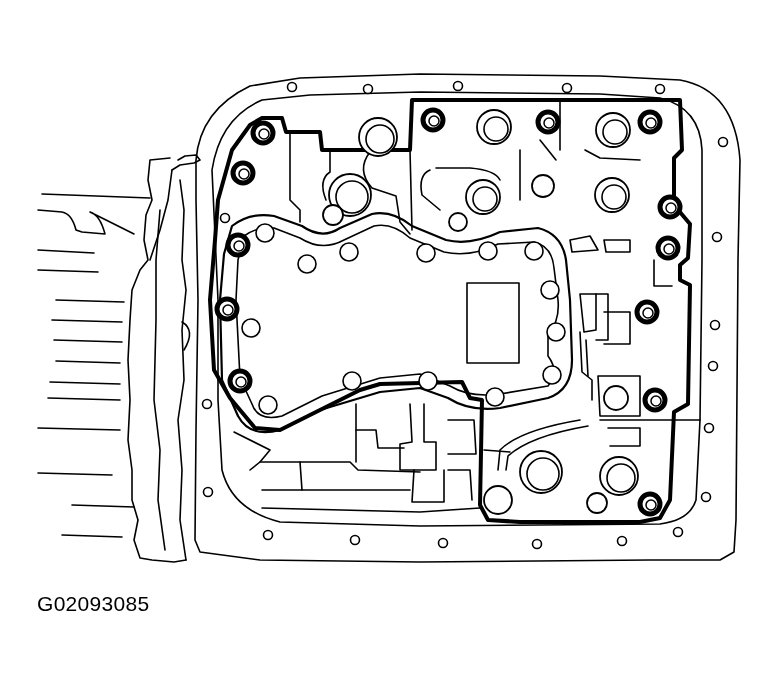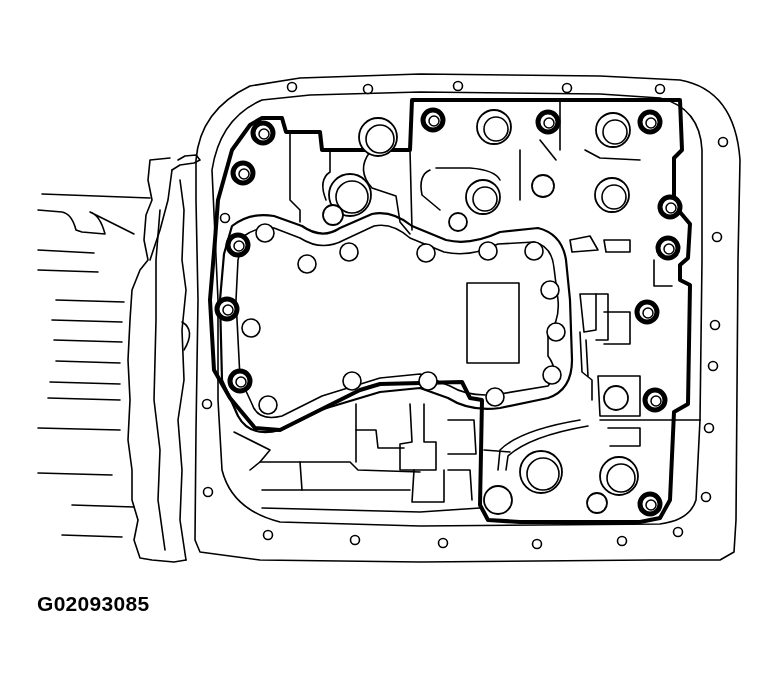--- a/index.html
+++ b/index.html
@@ -5,21 +5,21 @@
     html, body { margin: 0; padding: 0; background: #ffffff; }
     body { width: 772px; height: 687px; position: relative; overflow: hidden; font-family: "Liberation Sans", sans-serif; }
     #diagram { position: absolute; left: 0; top: 0; width: 772px; height: 687px; }
     .thin { fill: none; stroke: #000; stroke-width: 1.6; stroke-linejoin: round; stroke-linecap: round; }
     .med { fill: none; stroke: #000; stroke-width: 2.2; stroke-linejoin: round; stroke-linecap: round; }
     .thick { fill: none; stroke: #000; stroke-width: 4; stroke-linejoin: round; stroke-linecap: round; }
     .hole { fill: #fff; stroke: #000; stroke-width: 1.6; }
     .bolt-outer { fill: #fff; stroke: #000; stroke-width: 5; }
     .bolt-inner { fill: #fff; stroke: #000; stroke-width: 1.5; }
     .boss { fill: #fff; stroke: #000; stroke-width: 1.8; }
-    #figure-label { position: absolute; left: 37px; top: 592px; font-size: 21px; font-weight: bold; color: #000; letter-spacing: 0.3px; }
+    #figure-label { position: absolute; left: 37px; top: 592px; font-size: 21px; font-weight: normal; color: #000; letter-spacing: 0.3px; }
   </style>
 </head>
 <body>
 
 <svg id="diagram" viewBox="0 0 772 687" xmlns="http://www.w3.org/2000/svg">
 
   <g>
     <path class="thin" d="M170 158 L150 160 L148 180 L152 200 L146 215 L144 240 L148 260 L140 270 L132 290 L130 320 L128 360 L130 400 L128 440 L132 470 L132 500 L138 520 L134 540 L140 558 L152 560 L174 562 L186 560"></path>
     <path class="thin" d="M172 170 L180 165 L194 163 L200 160 L196 155 L185 156 L178 160"></path>
     <path class="thin" d="M172 170 L168 200 L160 230 L150 260"></path>

